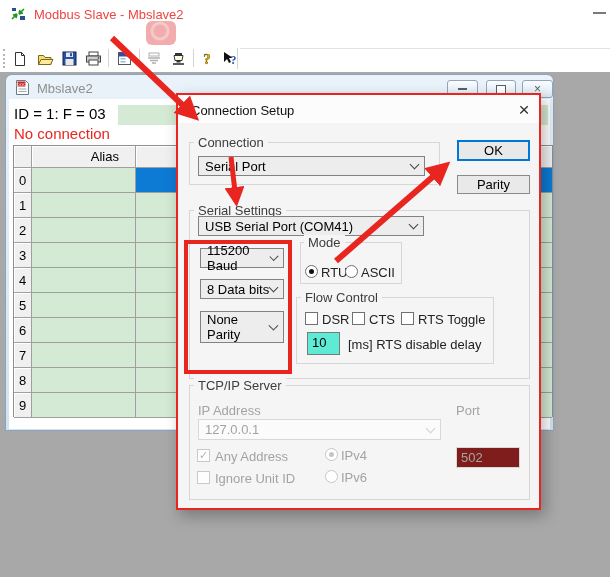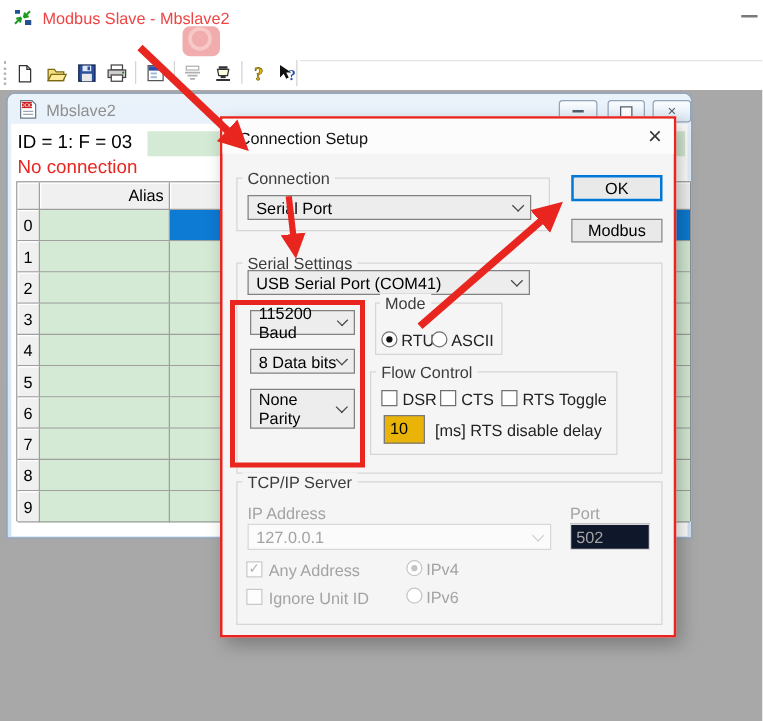--- a/index.html
+++ b/index.html
@@ -39,21 +39,21 @@
   #child-content { left:3px; top:24px; width:541px; height:330px; background:#ffffff; }
   #status1 { left:5px; top:6px; font-size:15px; color:#000; }
   #green-banner { left:109px; top:6px; width:430px; height:20px; background:#d4ead4; }
   #status2 { left:5px; top:26px; font-size:15px; color:#e8261f; }
   
   #grid { left:4px; top:46px; width:540px; height:272px; border:1px solid #8f8f8f; box-sizing:border-box; background:#fff; }
   .grow { position:absolute; left:0; width:538px; display:flex; }
   .gcell { box-sizing:border-box; border-right:1px solid #9f9f9f; border-bottom:1px solid #9f9f9f; }
   .ghead { background:#f0f0f0; box-shadow:inset 1px 1px 0 #ffffff; font-size:13px; color:#000; }
   .c-num { width:18px; display:flex; align-items:center; justify-content:center; }
-  .c-alias { width:104px; display:flex; align-items:center; justify-content:flex-end; padding-right:4px; }
+  .c-alias { width:104px; display:flex; align-items:center; justify-content:flex-end; padding-right:16px; }
   .c-data { flex:1; background:#d4ead4; border-right:none; }
   .c-data.sel { background:#0d7ad4; }
   
   #dialog { left:176px; top:93px; width:365px; height:417px; z-index:10;
             background:#f5f5f5; border:2px solid #e8261f; box-sizing:border-box;
             box-shadow:4px 6px 14px rgba(0,0,0,.28); }
   #dlg-titlebar { left:0; top:0; width:361px; height:28px; background:#fcfcfc; }
   #dlg-title { left:13px; top:8px; font-size:13px; color:#111; }
   #dlg-close { left:336px; top:4px; width:20px; height:20px; font-size:19px; color:#333;
                display:flex; align-items:center; justify-content:center; line-height:1; }
@@ -71,23 +71,23 @@
   .lbl { position:absolute; font-size:13px; color:#222; white-space:nowrap; }
   .lbl.dis { color:#a3a3a3; }
   .cb { position:absolute; width:13px; height:13px; background:#fff; border:1px solid #707070;
         box-sizing:border-box; font-size:11px; line-height:11px; text-align:center; }
   .cb.disabled { border-color:#c9c9c9; background:#fdfdfd; color:#b3b3b3; }
   .radio { position:absolute; width:13px; height:13px; border-radius:50%; background:#fff;
            border:1px solid #707070; box-sizing:border-box; }
   .radio .dot { position:absolute; left:3px; top:3px; width:5px; height:5px; border-radius:50%; background:#111; }
   .radio.disabled { border-color:#c6c6c6; }
   .radio.disabled .dot { background:#c4c4c4; }
-  .txtin { position:absolute; background:#eab308; border:1px solid #7a7a7a; font-size:13px; color:#000;
+  .txtin { position:absolute; background:#5eead4; border:1px solid #7a7a7a; font-size:13px; color:#000;
            box-sizing:border-box; padding:2px 4px; font-family:"Liberation Sans",sans-serif; }
-  .txtin.disabled { border-color:#d8d8d8; color:#a3a3a3; background:#0f172a; }
+  .txtin.disabled { border-color:#d8d8d8; color:#a3a3a3; background:#7f1d1d;margin-top:28px; }
   
   #overlay { left:0; top:0; width:610px; height:577px; z-index:20; pointer-events:none; }
 </style>
 </head>
 <body>
 
 <div id="titlebar" class="abs">
   <svg class="abs" style="left:10px;top:6px" width="17" height="17" viewBox="0 0 17 17">
     <path d="M2 13 L7 8 M7 8 l-1 4 M7 8 l-4 1" stroke="#1d9a1d" stroke-width="1.6" fill="none"></path>
     <path d="M14 3 L9 8 M9 8 l1 -4 M9 8 l4 -1" stroke="#1d9a1d" stroke-width="1.6" fill="none"></path>
@@ -296,21 +296,21 @@
   <span class="grp-label" style="left:16px;top:40px">Connection</span>
   <div class="combo" style="left:20px;top:61px;width:227px;height:20px">
     <span>Serial Port</span>
       <span class="chev"></span>
   </div>
 
   <div class="btn" id="ok-btn" style="left:279px;top:45px;width:73px;height:21px">
     <span>OK</span>
   </div>
   <div class="btn" style="left:279px;top:80px;width:73px;height:19px">
-    <span>Modbus</span>
+    <span>Parity</span>
   </div>
 
   <div class="grp" style="left:11px;top:115px;width:341px;height:169px"></div>
   <span class="grp-label" style="left:16px;top:108px">Serial Settings</span>
   <div class="combo" style="left:20px;top:121px;width:226px;height:20px">
     <span>USB Serial Port (COM41)</span>
       <span class="chev"></span>
   </div>
   <div class="combo" style="left:22px;top:153px;width:84px;height:20px">
     <span>115200 Baud</span>

